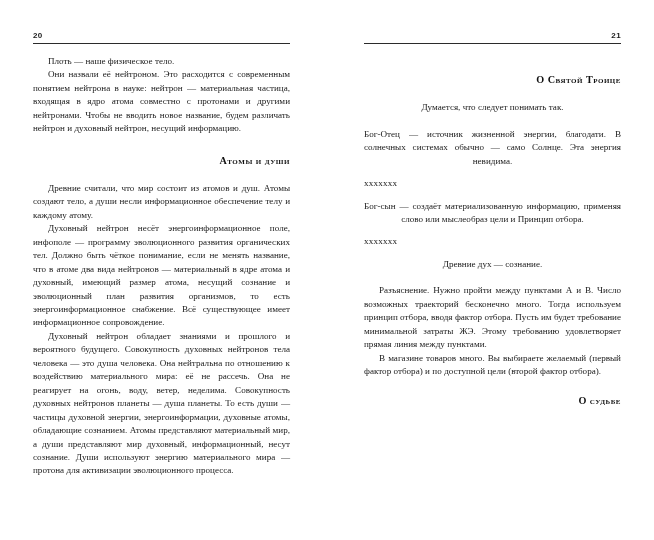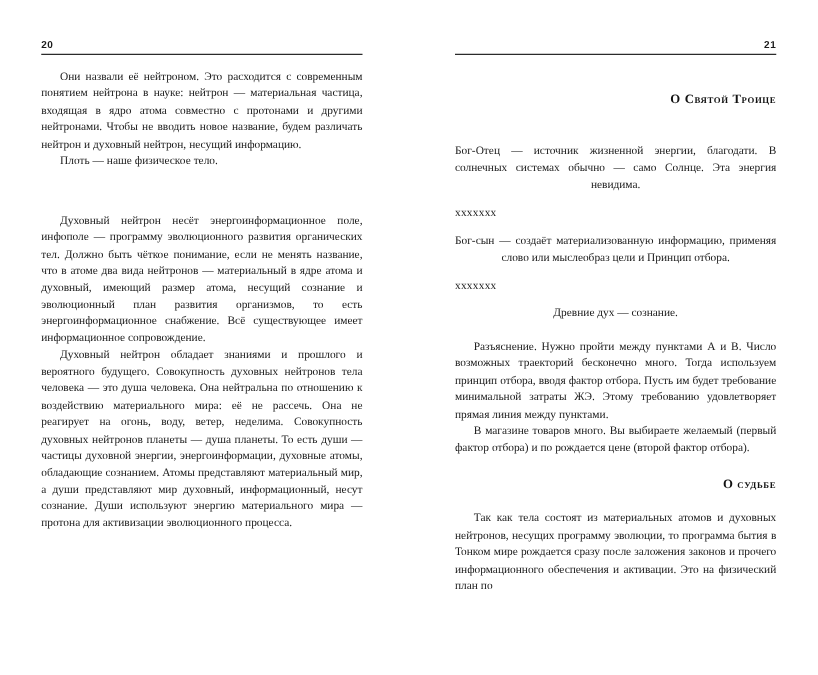--- a/index.html
+++ b/index.html
@@ -138,27 +138,29 @@
   <div class="page page-left">
     <div class="page-inner">
 
       <div class="folio-row">
         <span class="folio">20</span>
       </div>
       <div class="head-rule"></div>
 
       <div class="body-block">
 
+        <p class="para">Плоть — наше физическое тело.</p>
+
         <p class="para">Они назвали её нейтроном. Это расходится с совре­менным понятием нейтрона в науке: нейтрон — ма­териальная частица, входящая в ядро атома совмест­но с протонами и другими нейтронами. Чтобы не вво­дить новое название, будем различать нейтрон и ду­ховный нейтрон, несущий информацию.</p>
 
-        <p class="para">Плоть — наше физическое тело.</p>
-
         <div class="heading-gap-top"></div>
+        <h2 class="heading">Атомы и души</h2>
         <div class="heading-gap-bottom"></div>
 
+        <p class="para">Древние считали, что мир состоит из атомов и душ. Атомы создают тело, а души несли информа­ционное обеспечение телу и каждому атому.</p>
 
         <p class="para">Духовный нейтрон несёт энергоинформацион­ное поле, инфополе — программу эволюционного развития органических тел. Должно быть чёткое по­нимание, если не менять название, что в атоме два вида нейтронов — материальный в ядре атома и ду­ховный, имеющий размер атома, несущий сознание и эволюционный план развития организмов, то есть энергоинформационное снабжение. Всё существую­щее имеет информационное сопровождение.</p>
 
         <p class="para">Духовный нейтрон обладает знаниями и прошло­го и вероятного будущего. Совокупность духовных нейтронов тела человека — это душа человека. Она нейтральна по отношению к воздействию материаль­ного мира: её не рассечь. Она не реагирует на огонь, воду, ветер, неделима. Совокупность духовных ней­тронов планеты — душа планеты. То есть души — ча­стицы духовной энергии, энергоинформации, духов­ные атомы, обладающие сознанием. Атомы представ­ляют материальный мир, а души представляют мир духовный, информационный, несут сознание. Души используют энергию материального мира — протона для активизации эволюционного процесса.</p>
 
       </div>
     </div>
   </div>
 
   <div class="page page-right">
@@ -168,20 +170,21 @@
         <span class="folio">21</span>
       </div>
       <div class="head-rule"></div>
 
       <div class="body-block">
 
         <div class="heading-gap-top"></div>
         <h2 class="heading">О Святой Троице</h2>
         <div class="heading-gap-bottom"></div>
 
+        <p class="centered">Думается, что следует понимать так.</p>
 
         <div class="gap-md"></div>
 
         <p class="centered-just">Бог-Отец — источник жизненной энергии, благода­ти. В солнечных системах обычно — само Солнце. Эта энергия невидима.</p>
 
         <div class="gap-sm"></div>
 
         <p class="sep">xxxxxxx</p>
 
         <div class="gap-sm"></div>
@@ -193,25 +196,24 @@
         <p class="sep">xxxxxxx</p>
 
         <div class="gap-sm"></div>
 
         <p class="centered">Древние дух — сознание.</p>
 
         <div class="gap-lg"></div>
 
         <p class="para">Разъяснение. Нужно пройти между пунктами А и В. Число возможных траекторий бесконечно много. Тогда используем принцип отбора, вводя фактор от­бора. Пусть им будет требование минимальной затра­ты ЖЭ. Этому требованию удовлетворяет прямая ли­ния между пунктами.</p>
 
-        <p class="para">В магазине товаров много. Вы выбираете желае­мый (первый фактор отбора) и по рождается цене (второй фактор отбора).</p>
+        <p class="para">В магазине товаров много. Вы выбираете желае­мый (первый фактор отбора) и по доступной цели (второй фактор отбора).</p>
 
         <div class="heading-gap-top-sm"></div>
         <h2 class="heading">О судьбе</h2>
         <div class="heading-gap-bottom-sm"></div>
 
-        <p class="para">Так как тела состоят из материальных атомов и ду­ховных нейтронов, несущих программу эволюции, то программа бытия в Тонком мире рождается сразу по­сле заложения законов и прочего информационного обеспечения и активации. Это на физический план по</p>
 
       </div>
     </div>
   </div>
 
 </div>
 
 </body></html>

